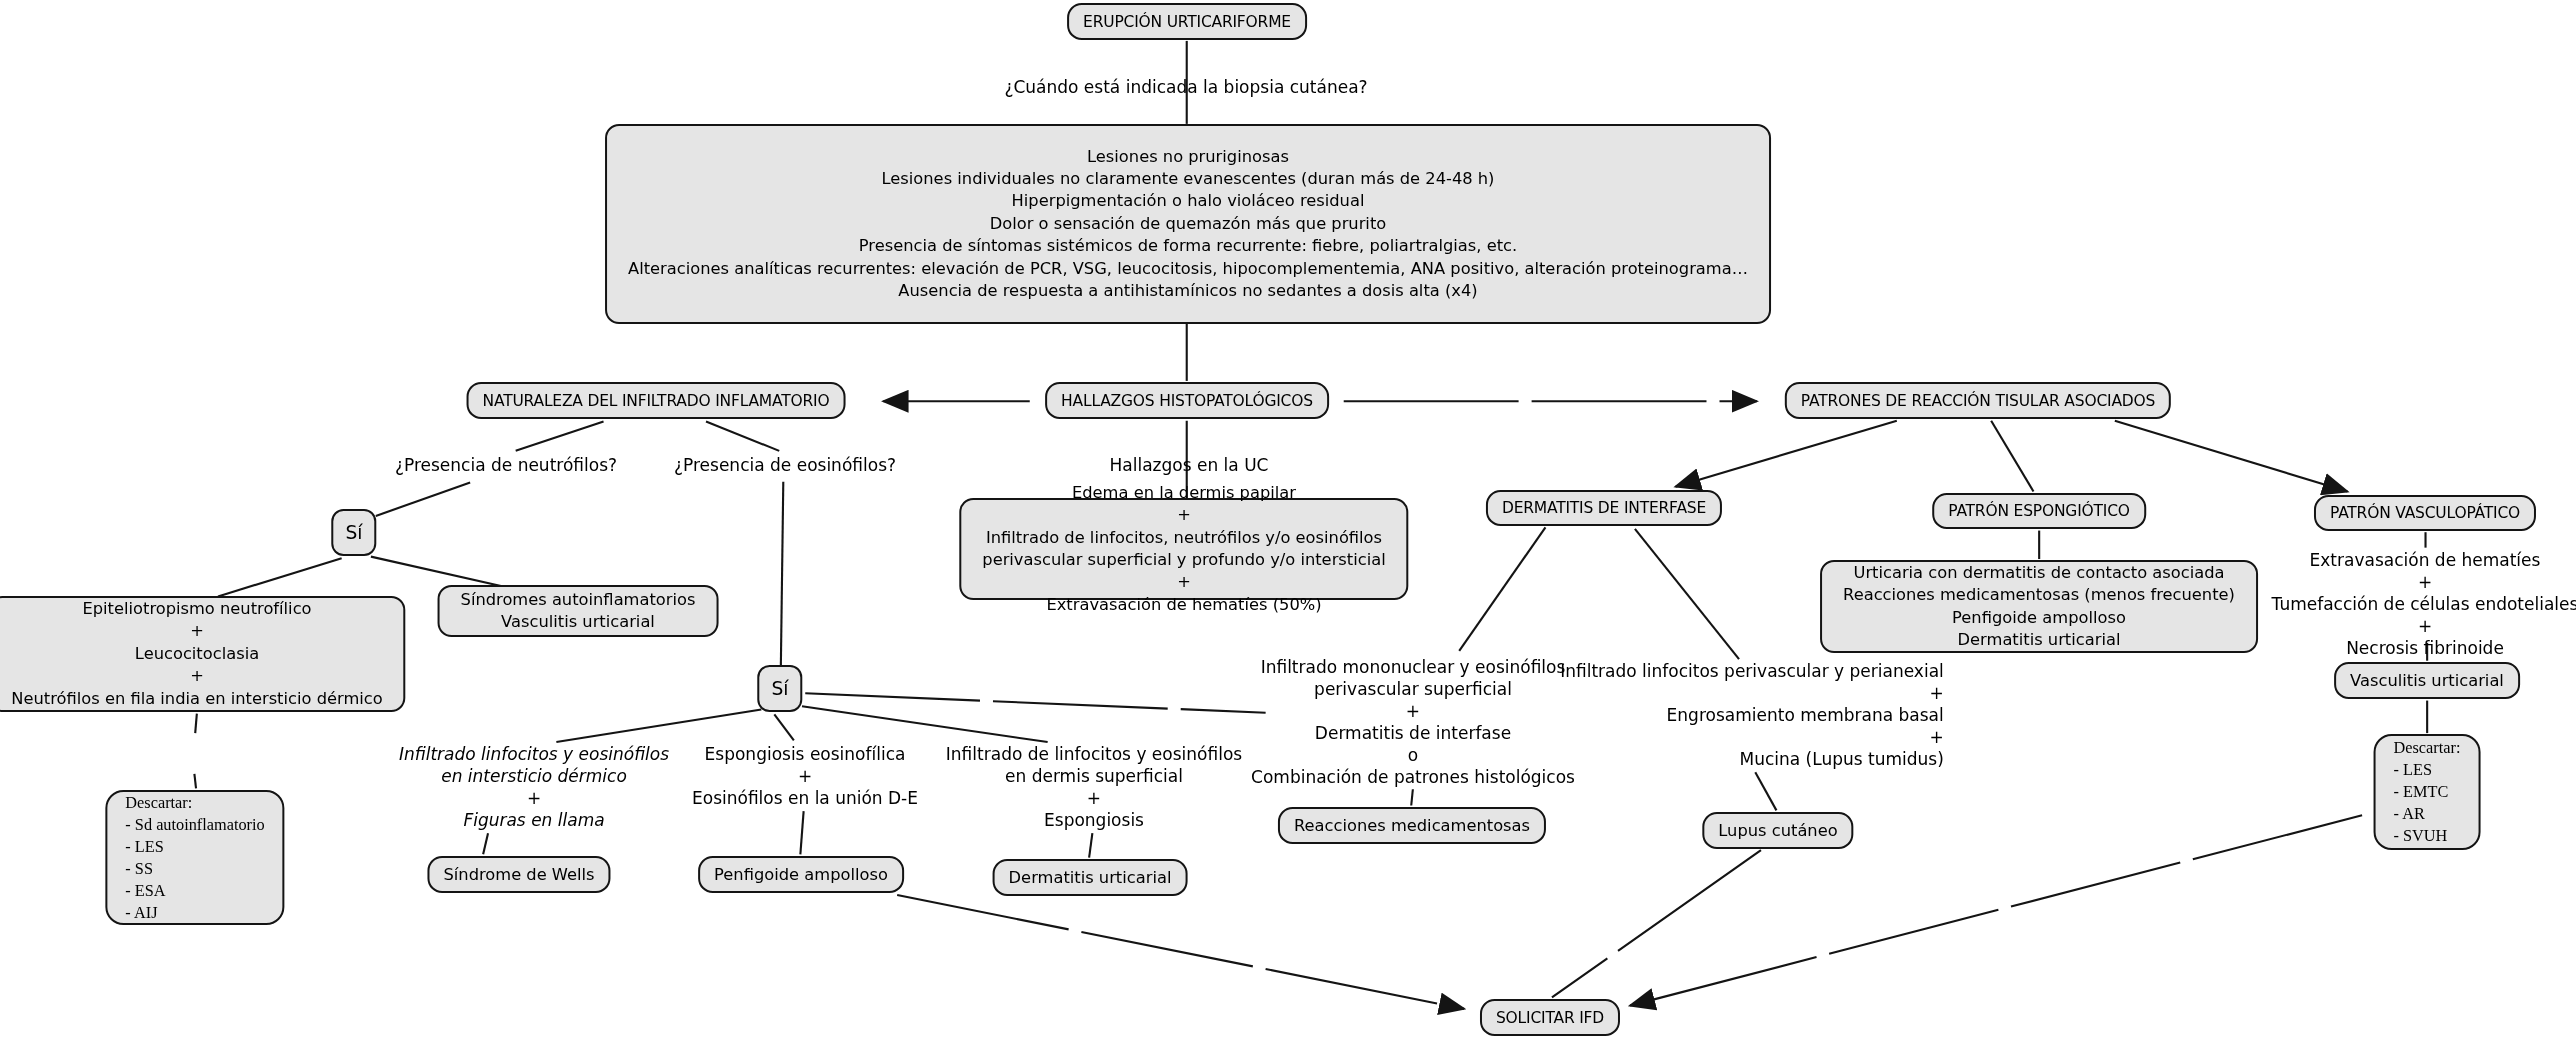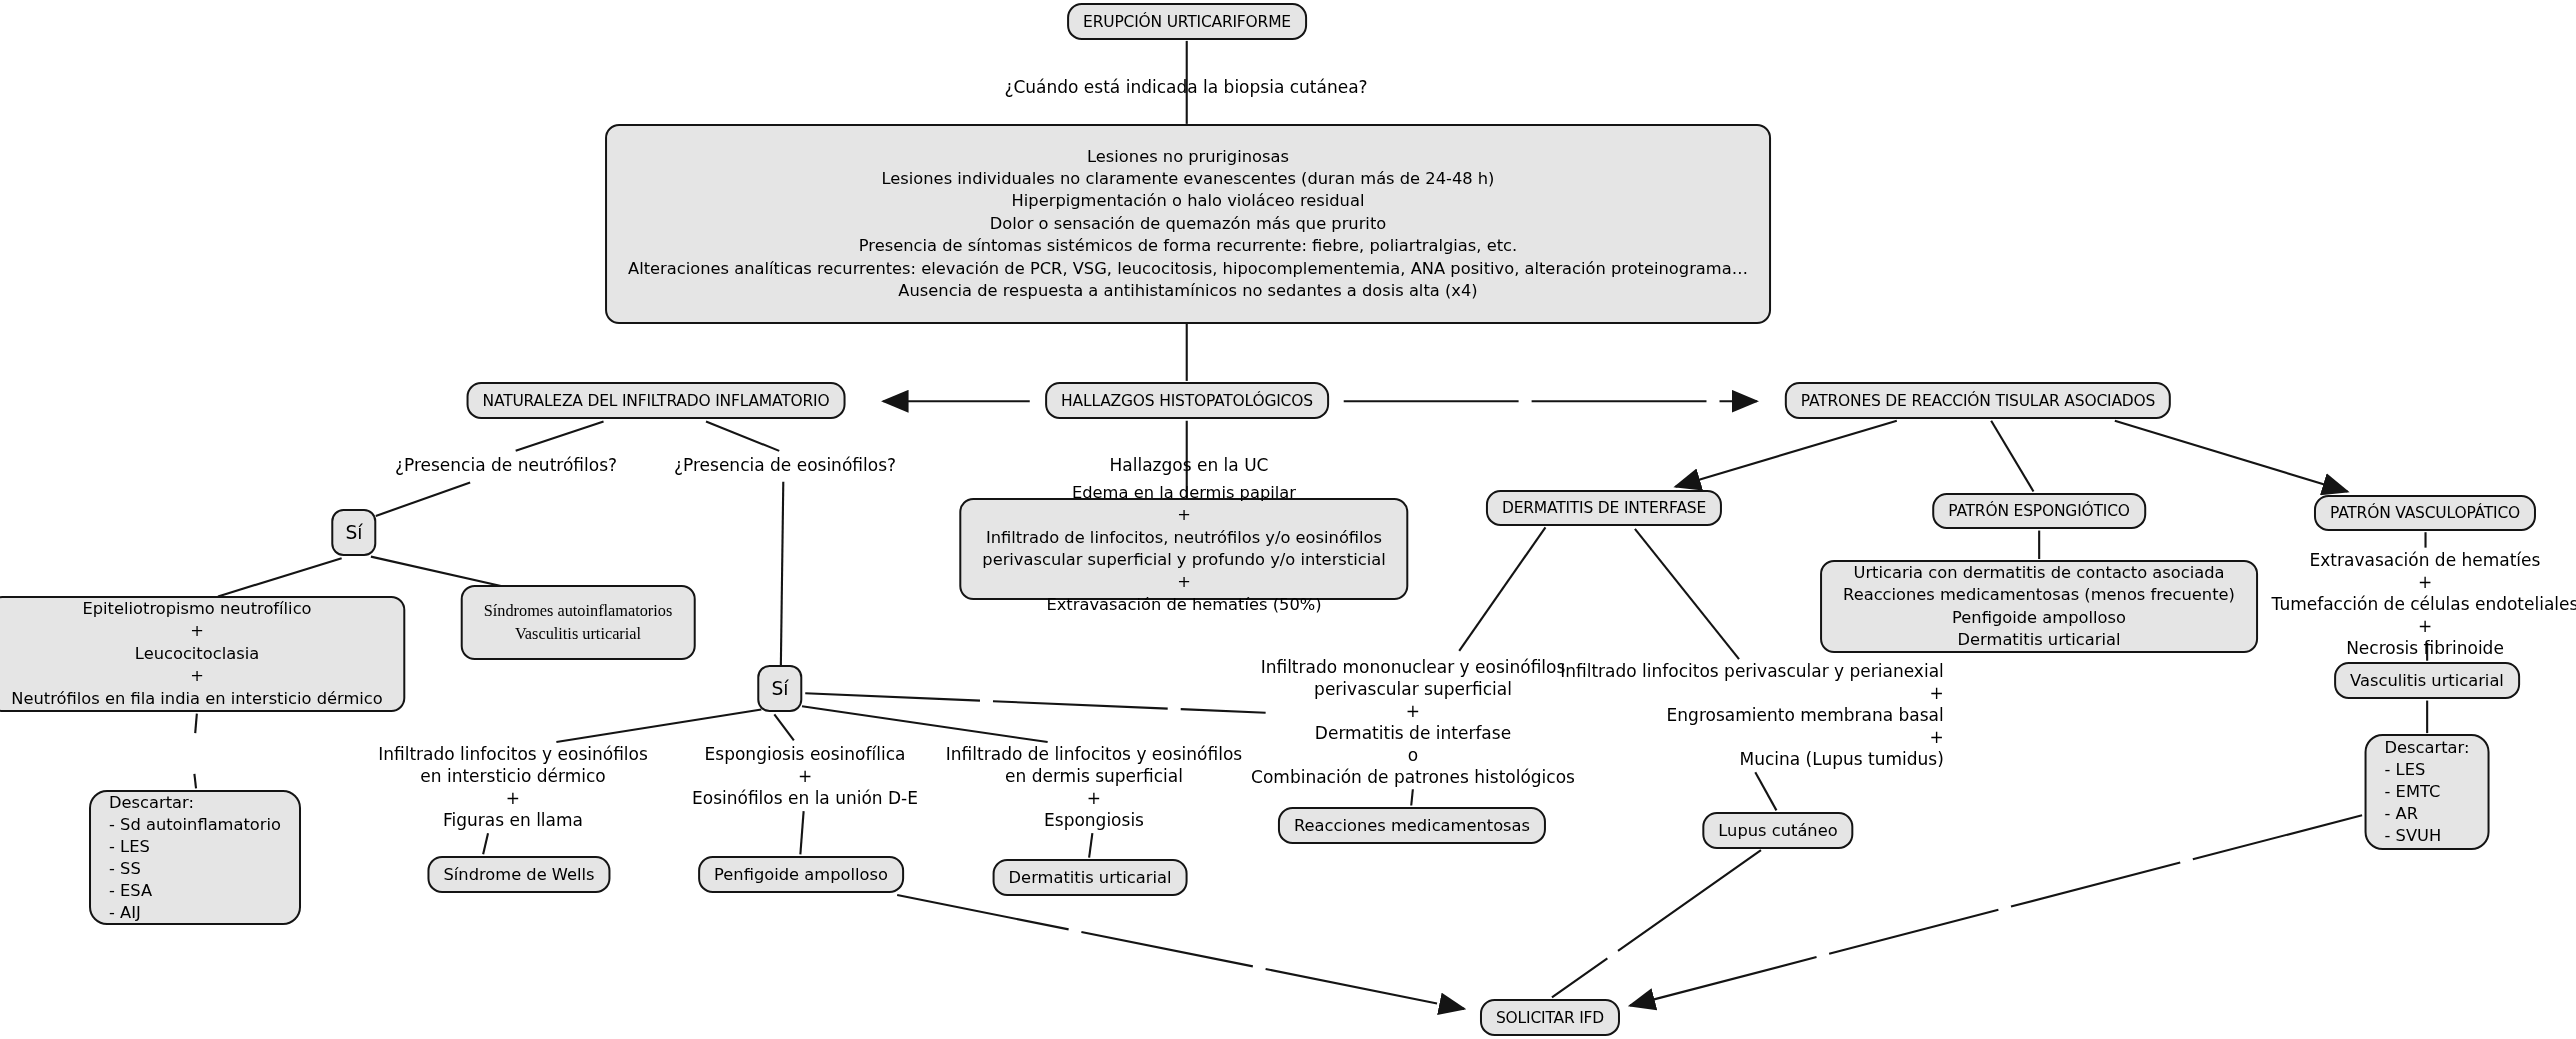--- a/index.html
+++ b/index.html
@@ -14,21 +14,21 @@
   .node{
     position:absolute;transform:translateX(-50%);
     display:flex;align-items:center;justify-content:center;
     background:#e5e5e5;border:2.1px solid #141414;border-radius:14.6px;
     box-sizing:border-box;padding:0 14px;white-space:pre;text-align:center;
     font-size:16.3px;line-height:22px;
   }
   .node.caps{font-size:15.5px;letter-spacing:-0.2px;}
   .node.small{border-radius:12.2px;font-size:18.7px;padding:0 12.2px;}
   .node.bigbox{border-radius:14px;padding:8.1px 21px;font-size:16.3px;line-height:22.4px;}
-  .node.leftbox{justify-content:flex-start;text-align:left;padding:4px 18px;border-radius:18px;}
+  .node.leftbox{justify-content:flex-start;text-align:left;padding:4px 18px;border-radius:18px;font-family:Liberation Serif, serif;}
   .txt{
     position:absolute;transform:translateX(-50%);
     white-space:pre;text-align:center;font-size:17px;line-height:22px;
   }
 </style>
 </head>
 <body>
 
 <div class="stage">
 
@@ -91,31 +91,31 @@
   <div class="txt" style="left:506px;top:454px;">¿Presencia de neutrófilos?</div>
   <div class="txt" style="left:785px;top:454px;">¿Presencia de eosinófilos?</div>
   <div class="txt" style="left:1189px;top:454px;">Hallazgos en la UC</div>
 
   <div class="node small" style="left:354px;top:509px;height:47px;">Sí</div>
   <div class="node bigbox" style="left:197px;top:596px;height:116px;">Epiteliotropismo neutrofílico
 +
 Leucocitoclasia
 +
 Neutrófilos en fila india en intersticio dérmico</div>
-  <div class="node bigbox" style="left:578px;top:585px;height:75px;font-family:Liberation Serif, serif;">Síndromes autoinflamatorios
+  <div class="node bigbox" style="left:578px;top:585px;height:52px;">Síndromes autoinflamatorios
 Vasculitis urticarial</div>
   <div class="node leftbox" style="left:195px;top:790px;height:135px;">Descartar:
 - Sd autoinflamatorio
 - LES
 - SS
 - ESA
 - AIJ</div>
 
   <div class="node small" style="left:780px;top:665px;height:47px;">Sí</div>
-  <div class="txt" style="left:513px;top:743px;">Infiltrado linfocitos y eosinófilos
+  <div class="txt" style="left:534px;top:743px;font-style:italic;">Infiltrado linfocitos y eosinófilos
 en intersticio dérmico
 +
 Figuras en llama</div>
   <div class="txt" style="left:805px;top:743px;">Espongiosis eosinofílica
 +
 Eosinófilos en la unión D-E</div>
   <div class="txt" style="left:1094px;top:743px;">Infiltrado de linfocitos y eosinófilos
 en dermis superficial
 +
 Espongiosis</div>

